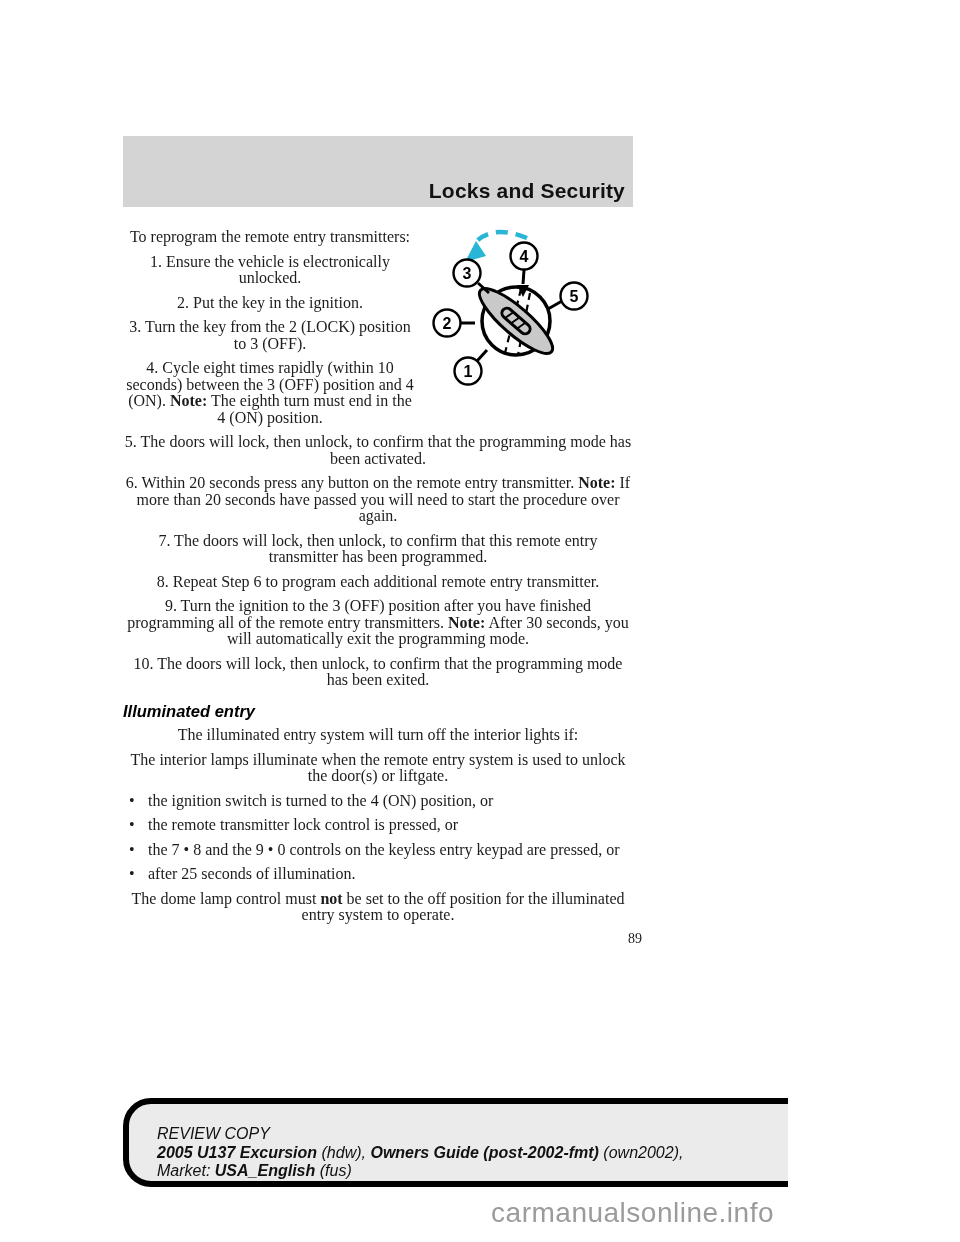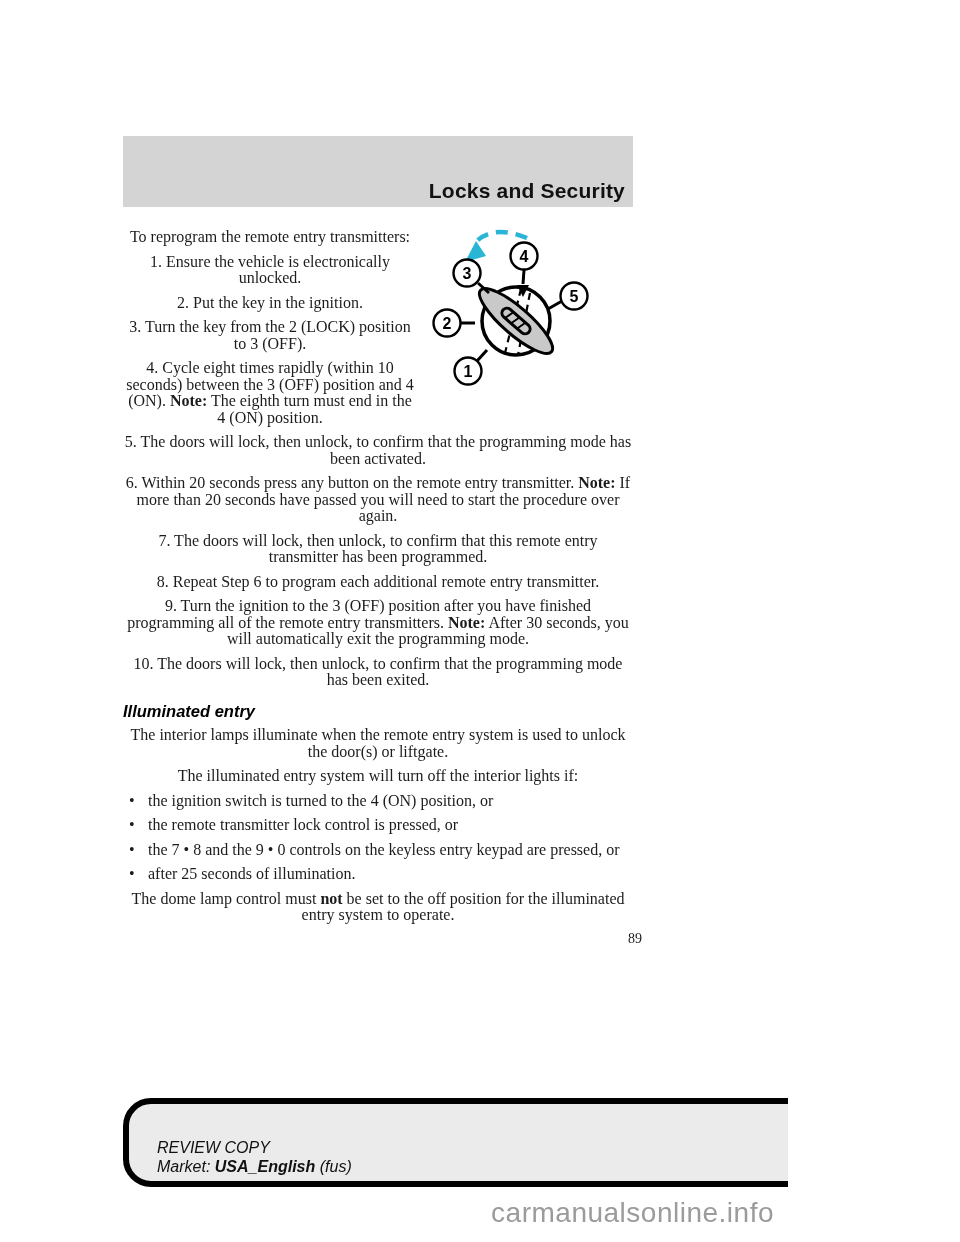--- a/index.html
+++ b/index.html
@@ -50,21 +50,21 @@
   .page-number{
     position:absolute;left:132px;top:931px;width:510px;text-align:right;
     font-size:14px;
   }
   
   .review-box{
     position:absolute;left:123px;top:1098px;width:749px;height:89px;
     box-sizing:border-box;border:6px solid #000;border-radius:28px;
     background:var(--review-box-bg,#ebebeb);
     font-family:"Liberation Sans",sans-serif;font-style:italic;font-size:16px;line-height:18.5px;
-    padding:35px 0 0 28px;color:#111;
+    padding:21px 0 0 28px;color:#111;
   }
   .review-box b{font-weight:bold;}
   
   .watermark{
     position:absolute;right:14px;bottom:13px;
     font-family:"Liberation Sans",sans-serif;font-size:28px;color:var(--watermark-gray,#999);
     letter-spacing:.5px;
   }
 </style>
 </head>
@@ -125,22 +125,22 @@
     <p><span>3. Turn the key from the 2 (LOCK) position to 3 (OFF).</span><strong class="note"></strong><span></span></p>
     <p><span>4. Cycle eight times rapidly (within 10 seconds) between the 3 (OFF) position and 4 (ON). </span><strong class="note">Note:</strong><span> The eighth turn must end in the 4 (ON) position.</span></p>
     <p><span>5. The doors will lock, then unlock, to confirm that the programming mode has been activated.</span><strong class="note"></strong><span></span></p>
     <p><span>6. Within 20 seconds press any button on the remote entry transmitter. </span><strong class="note">Note:</strong><span> If more than 20 seconds have passed you will need to start the procedure over again.</span></p>
     <p><span>7. The doors will lock, then unlock, to confirm that this remote entry transmitter has been programmed.</span><strong class="note"></strong><span></span></p>
     <p><span>8. Repeat Step 6 to program each additional remote entry transmitter.</span><strong class="note"></strong><span></span></p>
     <p><span>9. Turn the ignition to the 3 (OFF) position after you have finished programming all of the remote entry transmitters. </span><strong class="note">Note:</strong><span> After 30 seconds, you will automatically exit the programming mode.</span></p>
     <p><span>10. The doors will lock, then unlock, to confirm that the programming mode has been exited.</span><strong class="note"></strong><span></span></p>
 
     <h2 class="sec-head">Illuminated entry</h2>
+    <p>The illuminated entry system will turn off the interior lights if:</p>
     <p>The interior lamps illuminate when the remote entry system is used to unlock the door(s) or liftgate.</p>
-    <p>The illuminated entry system will turn off the interior lights if:</p>
 
     <ul class="bullets">
       <li>
           <span class="bullet">•</span>
           <span class="btext">the ignition switch is turned to the 4 (ON) position, or</span>
         </li>
       <li>
           <span class="bullet">•</span>
           <span class="btext">the remote transmitter lock control is pressed, or</span>
         </li>
@@ -154,18 +154,19 @@
         </li>
     </ul>
 
     <p><span>The dome lamp control must </span><strong class="note">not</strong><span> be set to the off position for the illuminated entry system to operate.</span></p>
   </div>
 
   <div class="page-number">89</div>
 
   <div class="review-box">
     <div>REVIEW COPY</div>
+    <div><b>2005 U137 Excursion</b><span> (hdw), </span><b>Owners Guide (post-2002-fmt)</b><span> (own2002),</span></div>
     <div><span>Market: </span><b>USA_English</b><span> (fus)</span></div>
   </div>
 
   <div class="watermark">carmanualsonline.info</div>
 
 </div>
 
 </body></html>

